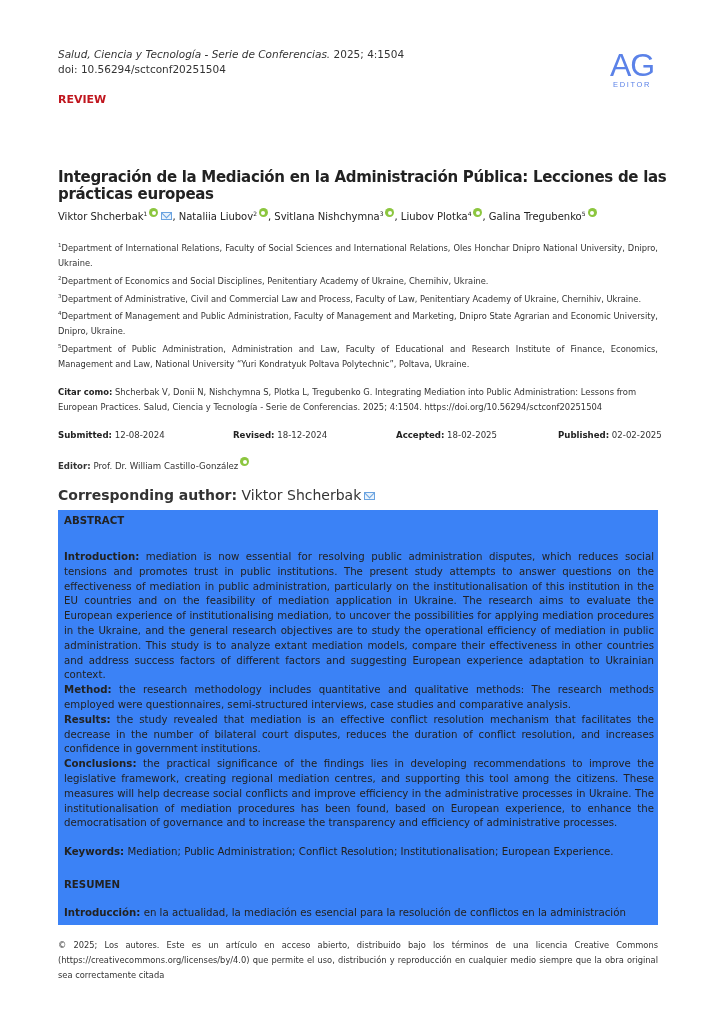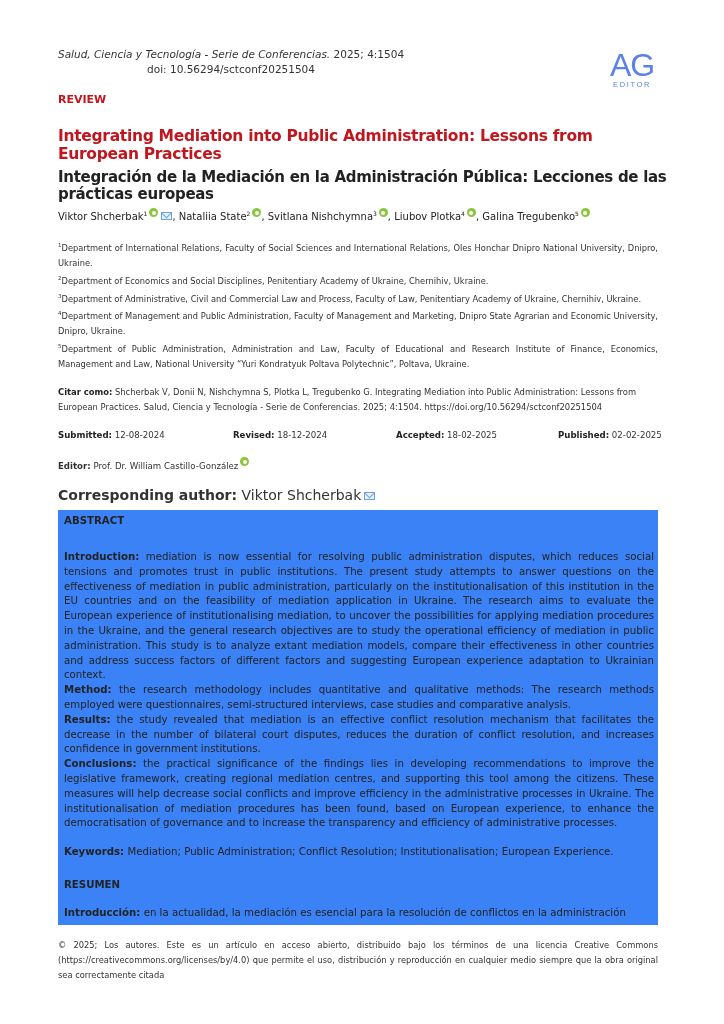--- a/index.html
+++ b/index.html
@@ -3,21 +3,21 @@
   <meta charset="utf-8">
   <style>
     html, body { margin: 0; padding: 0; background: #ffffff; }
     body {
       width: 724px; height: 1024px; position: relative; overflow: hidden;
       font-family: "DejaVu Sans", sans-serif; color: #222;
     }
     .page { position: absolute; left: 0; top: 0; width: 724px; height: 1024px; }
     .journal {
       position: absolute; left: 58px; top: 47px;
-      font-size: 10.5px; line-height: 15px; color: #333; text-align: center;
+      font-size: 10.5px; line-height: 15px; color: #333;
     }
     .journal .jname { font-style: italic; }
     .logo {
       position: absolute; left: 606px; top: 50px; width: 52px; height: 40px;
       text-align: center;
     }
     .logo .ag {
       font-family: "Liberation Sans", sans-serif; font-size: 32px; line-height: 30px;
       color: #5b82e8; letter-spacing: -1px; font-weight: normal;
     }
@@ -109,26 +109,25 @@
     <div>doi: 10.56294/sctconf20251504</div>
   </div>
 
   <div class="logo">
     <div class="ag">AG</div>
     <div class="ed">EDITOR</div>
   </div>
 
   <div class="section-type">REVIEW</div>
 
-  <div class="title-en">Integrating Mediation into Public Administration: Lessons from European Practices</div>
   <div class="title-es">Integración de la Mediación en la Administración Pública: Lecciones de las prácticas europeas</div>
 
   <div class="authors">
     <span>Viktor Shcherbak</span><sup>1</sup><span class="orcid"></span><span class="mail"></span>,
-    <span>Nataliia State</span><sup>2</sup><span class="orcid"></span>,
+    <span>Nataliia Liubov</span><sup>2</sup><span class="orcid"></span>,
     <span>Svitlana Nishchymna</span><sup>3</sup><span class="orcid"></span>,
     <span>Liubov Plotka</span><sup>4</sup><span class="orcid"></span>,
     <span>Galina Tregubenko</span><sup>5</sup><span class="orcid"></span>
   </div>
 
   <div class="affils">
     <p><sup>1</sup><span>Department of International Relations, Faculty of Social Sciences and International Relations, Oles Honchar Dnipro National University, Dnipro, Ukraine.</span></p>
     <p><sup>2</sup><span>Department of Economics and Social Disciplines, Penitentiary Academy of Ukraine, Chernihiv, Ukraine.</span></p>
     <p><sup>3</sup><span>Department of Administrative, Civil and Commercial Law and Process, Faculty of Law, Penitentiary Academy of Ukraine, Chernihiv, Ukraine.</span></p>
     <p><sup>4</sup><span>Department of Management and Public Administration, Faculty of Management and Marketing, Dnipro State Agrarian and Economic University, Dnipro, Ukraine.</span></p>

